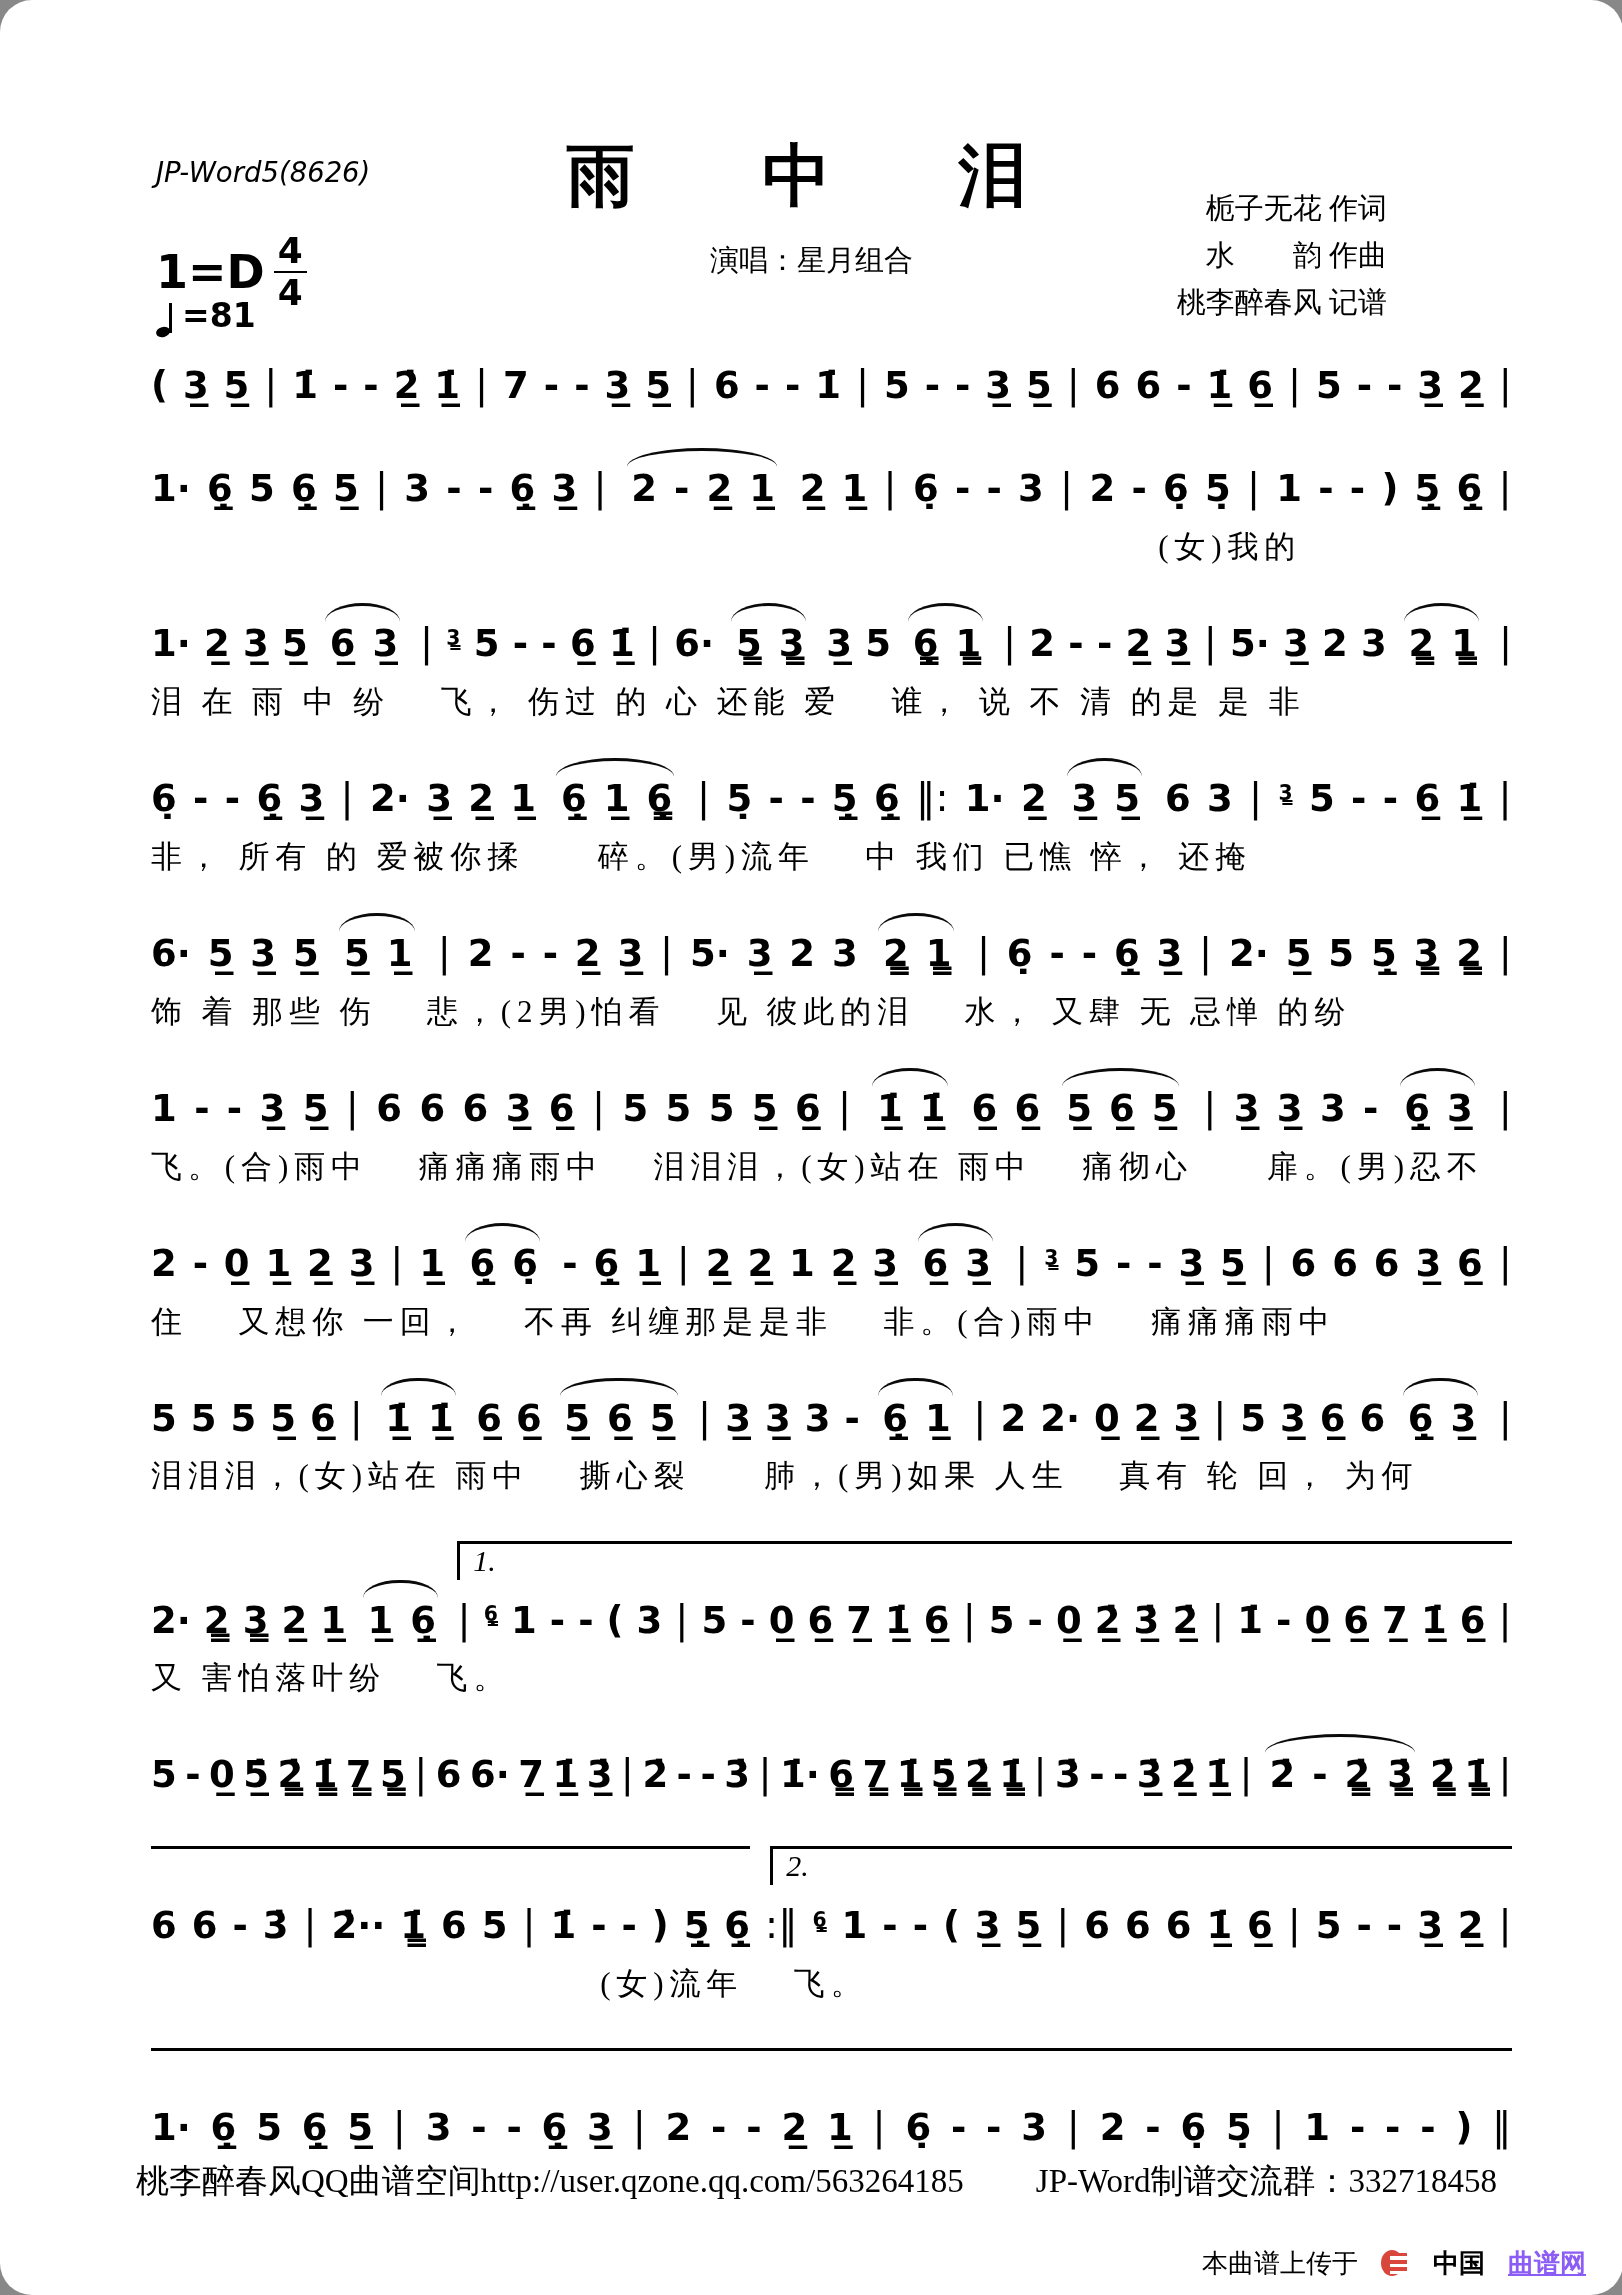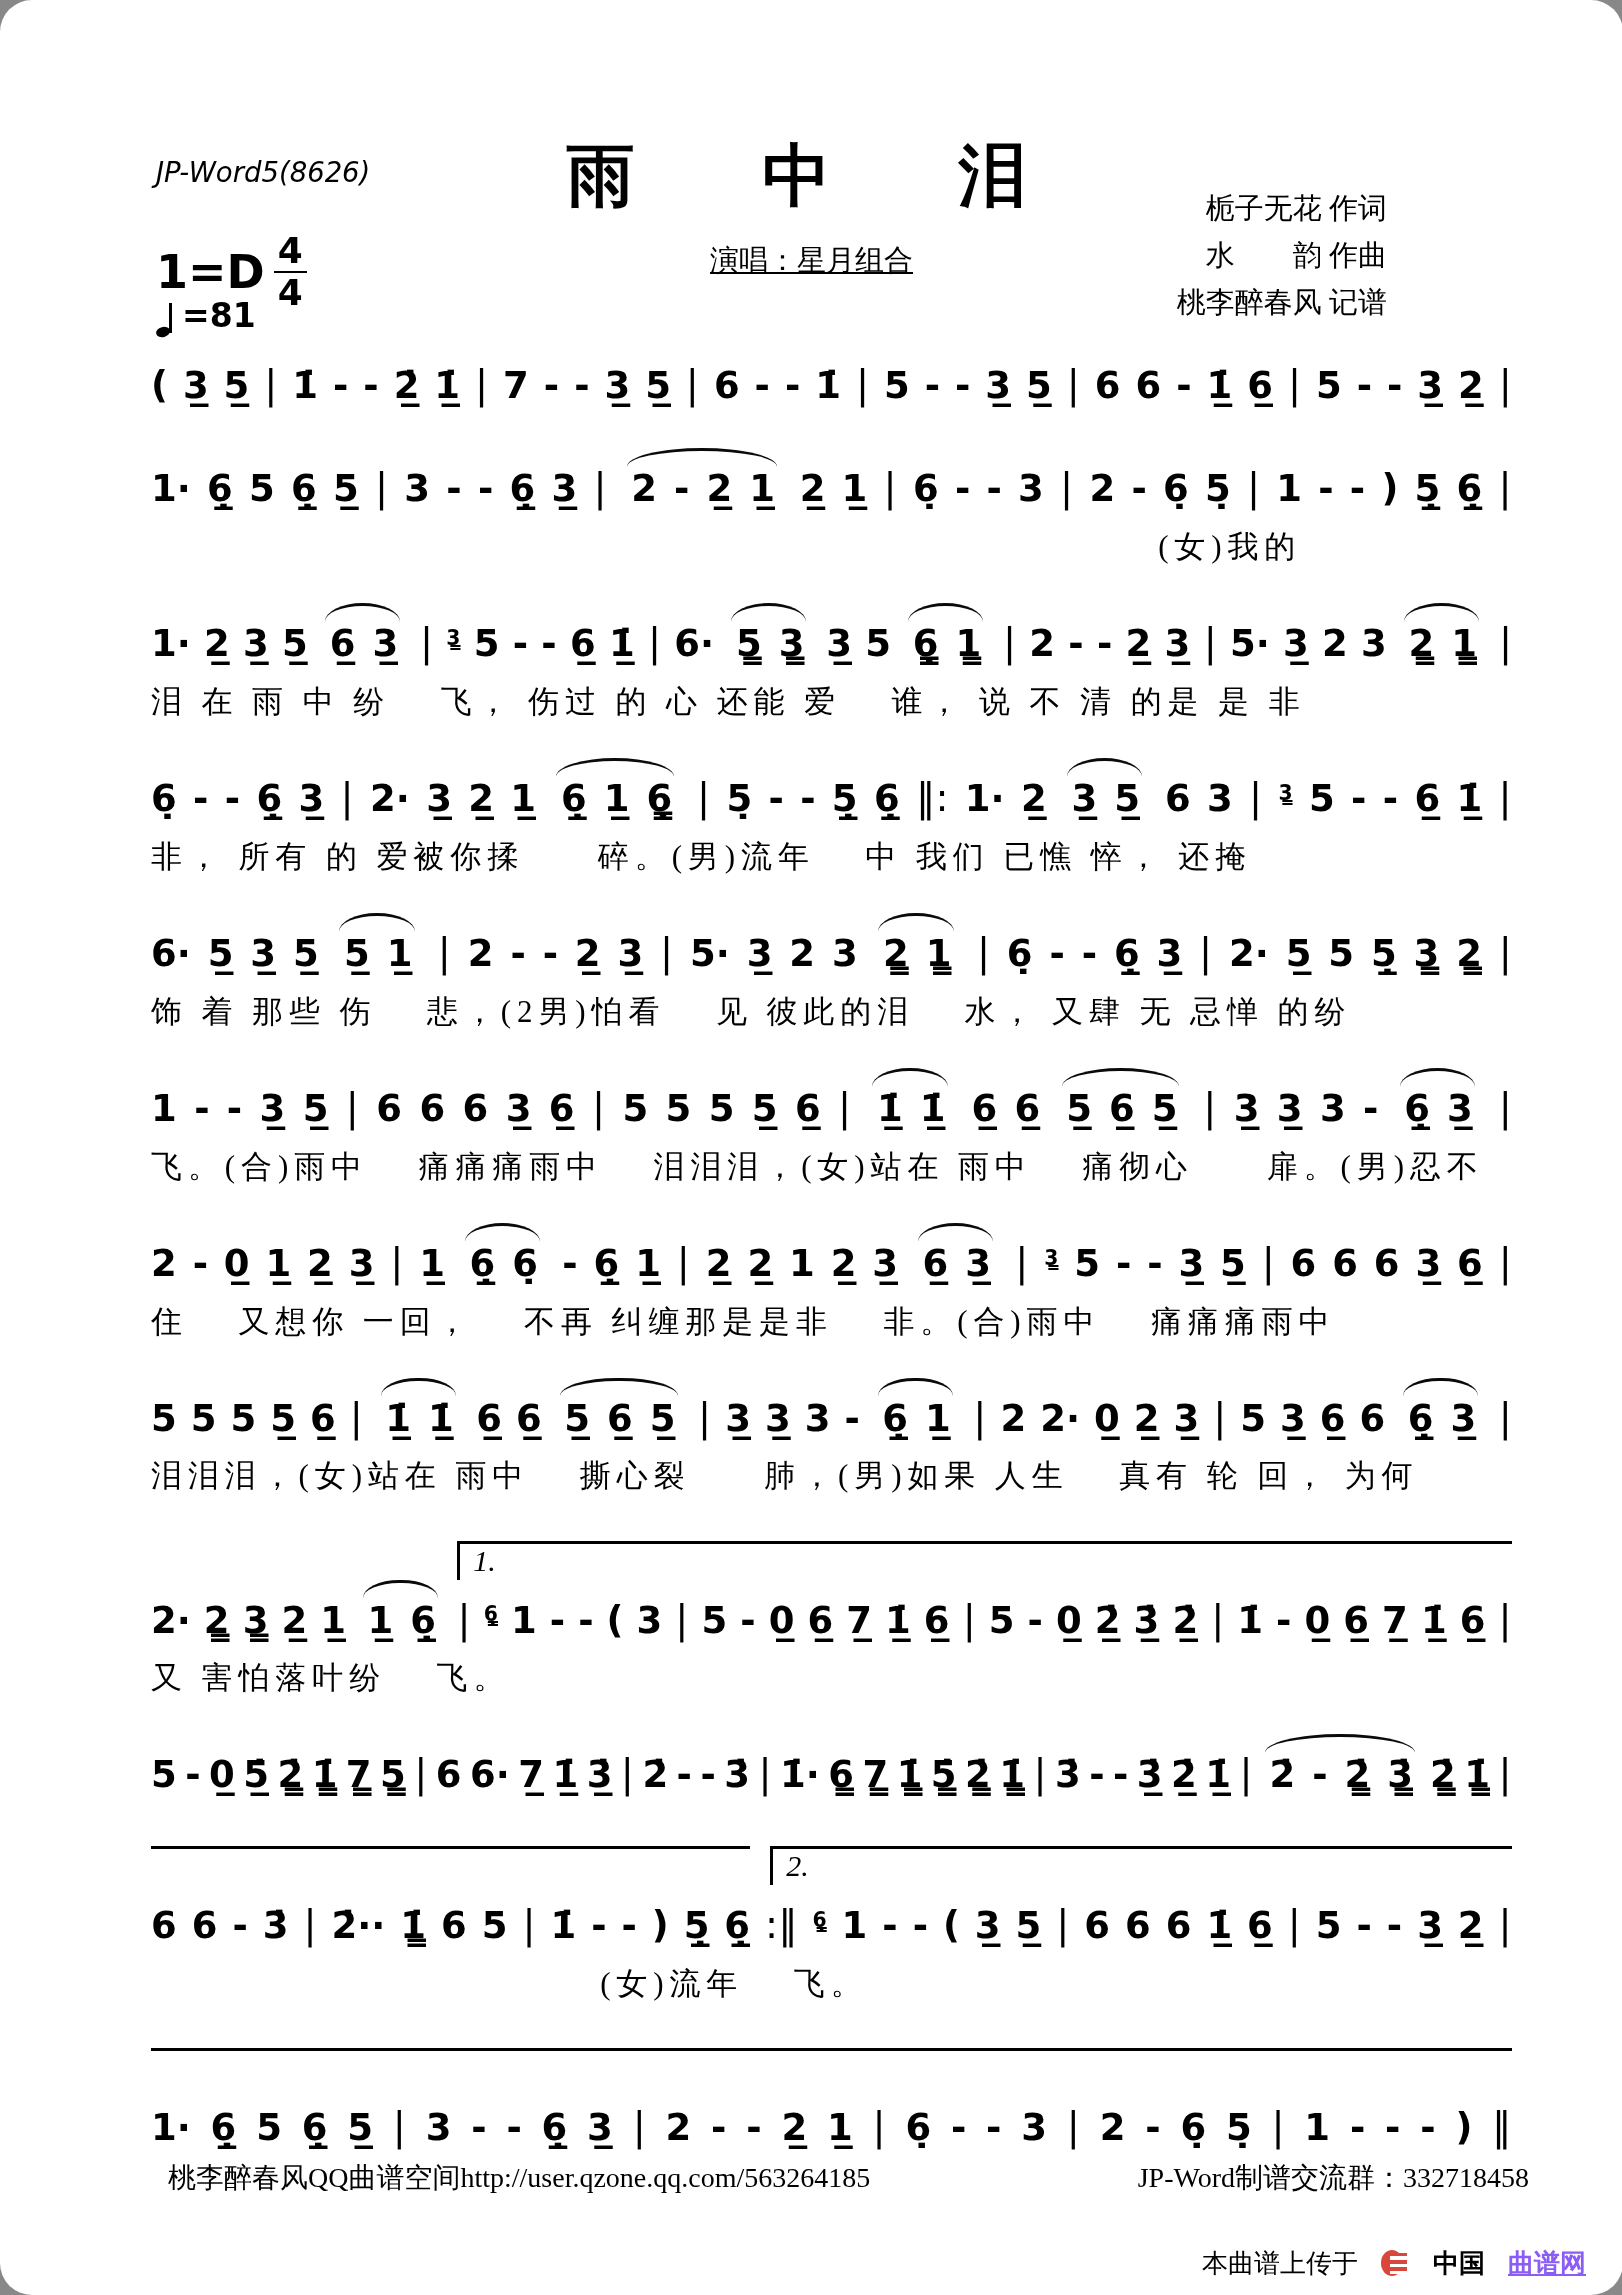--- a/index.html
+++ b/index.html
@@ -3,21 +3,21 @@
 <meta charset="utf-8">
 <style>
   html,body{margin:0;padding:0;background:#888;}
   .page{position:relative;width:1623px;height:2295px;background:#ffffff;color:#000;
         font-family:"DejaVu Sans", sans-serif;overflow:hidden;border-radius:32px;}
   .generator{position:absolute;top:156px;left:156px;font-style:italic;font-size:27.5px;
         font-family:"DejaVu Sans", sans-serif;}
   .title{position:absolute;top:131px;left:0;width:100%;text-align:center;font-size:68px;
         font-weight:bold;letter-spacing:30px;font-family:"Liberation Serif","DejaVu Serif",serif;}
   .performer{position:absolute;top:241px;left:0;width:100%;text-align:center;font-size:29px;
-        font-family:"Liberation Serif","DejaVu Serif",serif;text-decoration:underline;}
+        font-family:"Liberation Serif","DejaVu Serif",serif;}
   .credits{position:absolute;top:185px;right:236px;text-align:right;font-size:29px;line-height:1.62;
         font-family:"Liberation Serif","DejaVu Serif",serif;}
   .keyline{position:absolute;top:233px;left:156px;font-weight:bold;font-size:46px;
         display:flex;align-items:center;gap:9.2px;}
   .frac{display:inline-flex;flex-direction:column;line-height:1;font-size:0.78em;text-align:center;}
   .frac .top{border-bottom:2.6px solid #000;padding:0 3.9px 2px;}
   .frac .bot{padding-top:2px;}
   .tempo{position:absolute;top:296px;left:156px;font-weight:bold;font-size:33px;
         display:flex;align-items:flex-end;gap:6.5px;}
   .qnote{position:relative;width:19.6px;height:35px;display:inline-block;}
@@ -38,22 +38,22 @@
   .note{white-space:nowrap;}
   .note.bar{font-weight:500;font-size:1.05em;}
   .note.grace{font-size:0.55em;position:relative;top:-0.55em;}
   .tie{position:relative;display:inline-block;white-space:nowrap;}
   .tie .note{margin:0 8.5px;}
   .tie::before{content:"";position:absolute;left:3.9px;right:6.5px;top:-22px;height:15.7px;
         border-top:3.3px solid #0a0a0a;border-radius:50% 50% 0 0/100% 100% 0 0;}
   .lyrics{height:51px;font-size:31px;letter-spacing:5.9px;white-space:nowrap;
         font-family:"Liberation Serif","DejaVu Serif",serif;}
 
-  .footer{position:absolute;left:168px;width:1361px;top:2159px;display:flex;
-        justify-content:space-between;font-size:28px;
+  .footer{position:absolute;left:136px;width:1361px;top:2159px;display:flex;
+        justify-content:space-between;font-size:33px;
         font-family:"Liberation Serif","DejaVu Serif",serif;}
   .watermark{position:absolute;right:37px;bottom:14.4px;display:flex;align-items:center;gap:23px;
         font-size:26px;font-family:"Liberation Serif","DejaVu Serif",serif;}
   .logo{position:relative;width:29px;height:29px;display:inline-block;}
   .logo::before{content:"";position:absolute;left:0;top:1.3px;width:22px;height:26px;
         border-radius:50%;background:#d9473c;}
   .logo::after{content:"";position:absolute;left:9.2px;top:3.9px;width:17px;height:21px;
         background:repeating-linear-gradient(to bottom,#d9473c 0 3.3px,#ffffff 3.3px 7.2px);}
   .brand-black{font-weight:bold;}
   .brand-orange{font-weight:bold;color:#8b5cf6;text-decoration:underline;}

